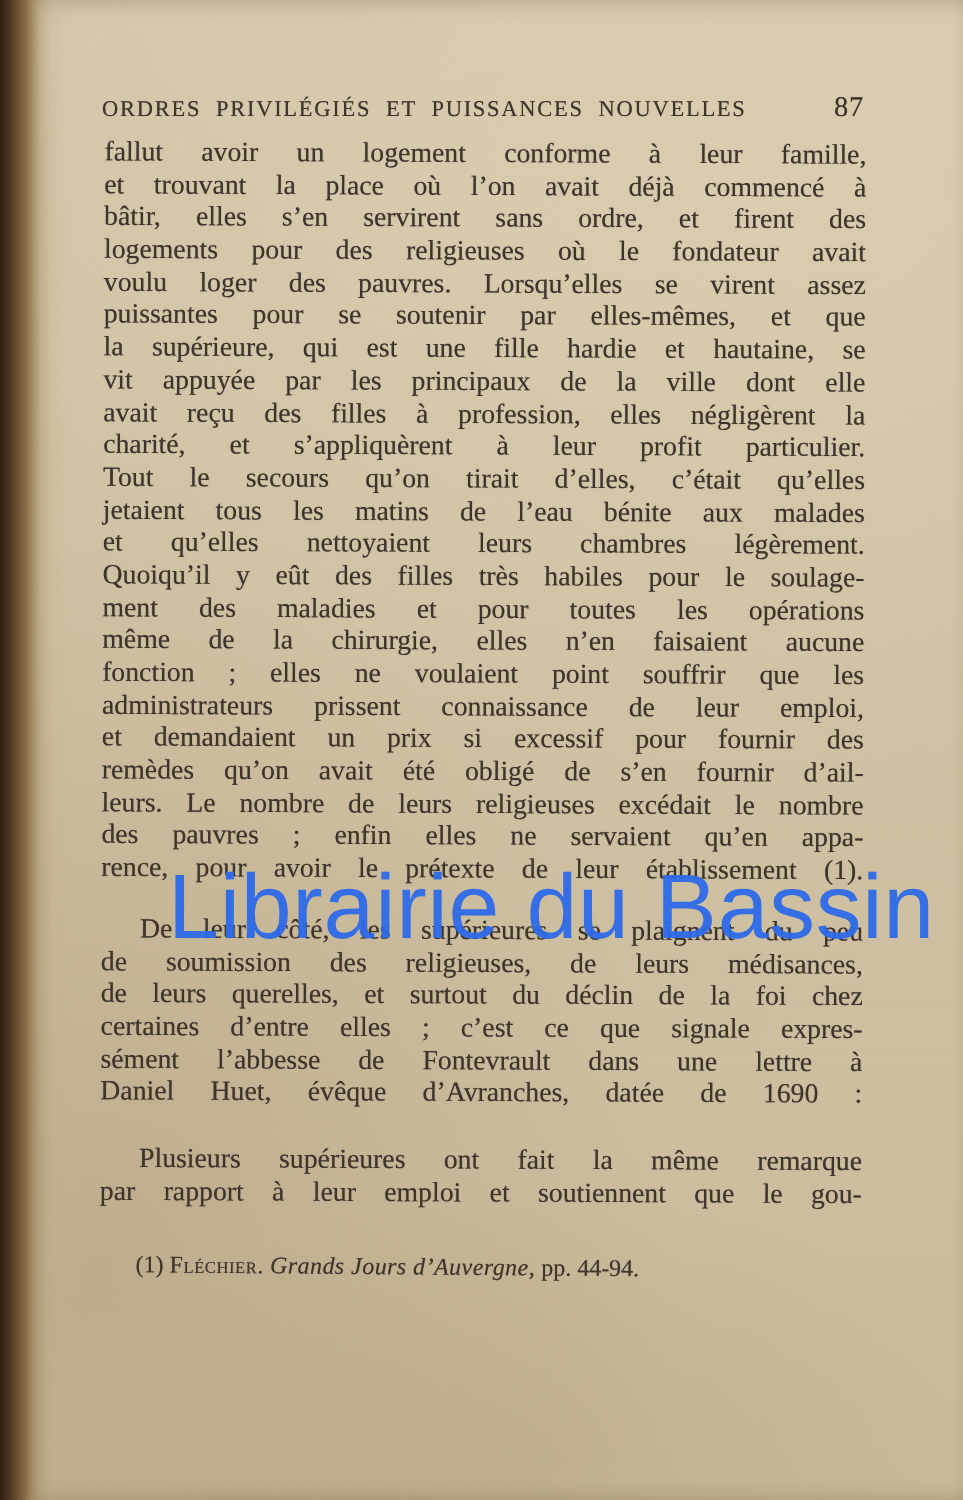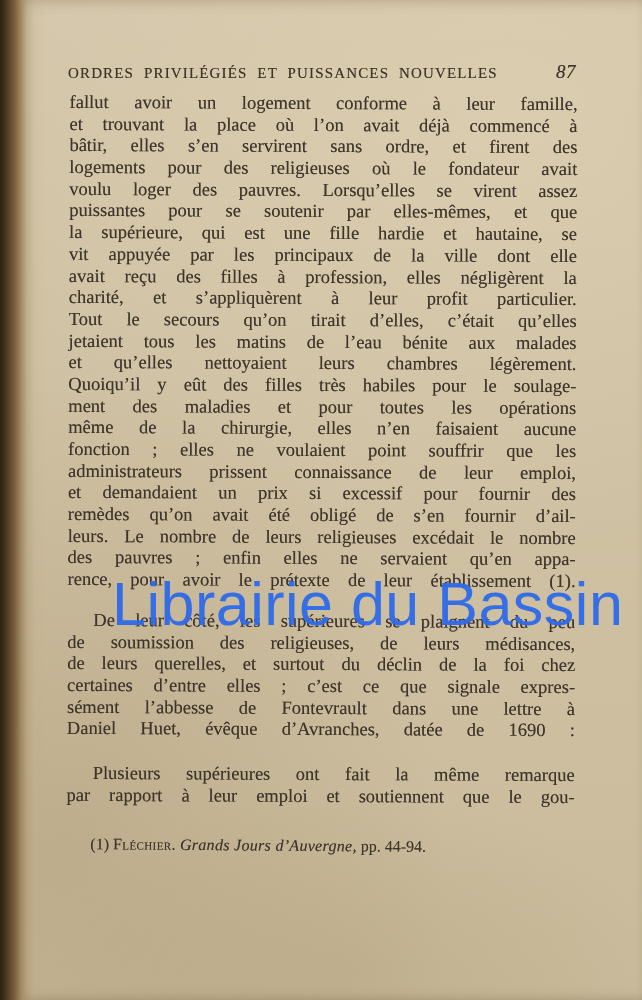--- a/index.html
+++ b/index.html
@@ -31,21 +31,20 @@
     display:flex;justify-content:space-between;align-items:baseline;
     color:#3e352a;
   }
   .header .title{
     font-size:15px;letter-spacing:1.15px;word-spacing:5px;white-space:nowrap;
     text-shadow:0 0 0.5px rgba(62,53,42,0.6);
   }
   .header .pagenum{
     font-size:19px;letter-spacing:0.5px;
     text-shadow:0 0 0.5px rgba(62,53,42,0.6);
-    font-style:italic;
   }
   .body-text{
     position:absolute;left:68px;top:93px;width:508px;
     color:#3d342b;font-size:18.5px;line-height:21.7px;
     text-shadow:0 0 0.6px rgba(58,48,38,0.55);
     transform:rotate(0.25deg);
   }
   .para{margin:0;}
   .para.p1{margin-top:0;}
   .para.p2{margin-top:19px;}

